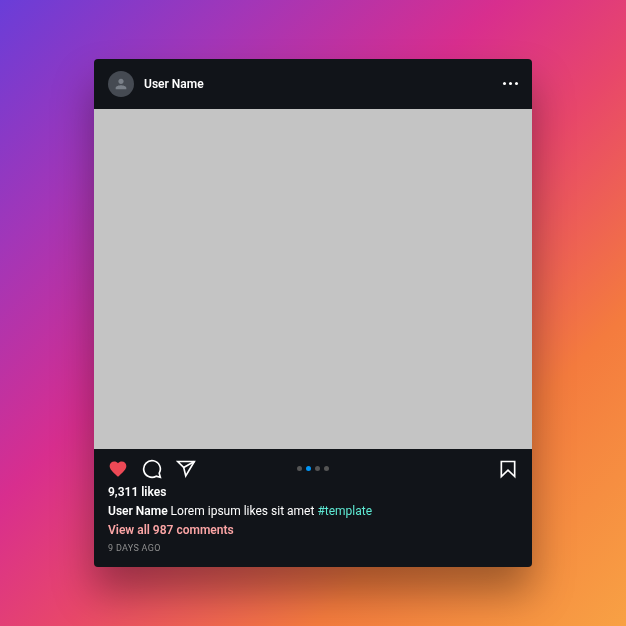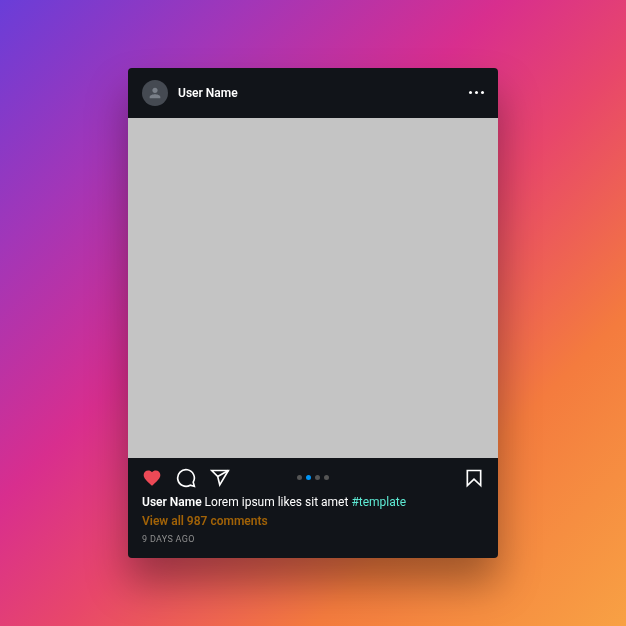--- a/index.html
+++ b/index.html
@@ -6,21 +6,21 @@
 body {
   width: 626px;
   height: 626px;
   background: linear-gradient(135deg, #6a3dd8 0%, #a236b8 20%, #d82e8e 40%, #e8476a 55%, #f47b3e 75%, #f8a144 100%);
   display: flex;
   align-items: center;
   justify-content: center;
   font-family: -apple-system, BlinkMacSystemFont, "Segoe UI", Roboto, Helvetica, Arial, sans-serif;
 }
 .card {
-  width: 370px;
+  width: 438px;
   background: #111419;
   border-radius: 4px;
   box-shadow: 0 25px 40px rgba(0,0,0,0.35);
   overflow: hidden;
 }
 .header {
   display: flex;
   align-items: center;
   padding: 12px 14px;
 }
@@ -85,21 +85,21 @@
 }
 .caption {
   color: #fff;
   font-size: 12px;
   line-height: 1.4;
   margin-bottom: 4px;
 }
 .caption .user { font-weight: 600; }
 .caption .hashtag { color: #5eead4; }
 .view-comments {
-  color: #a16207;
+  color: #fca5a5;
   font-size: 12px;
   font-weight: 600;
   margin-bottom: 6px;
   cursor: pointer;
 }
 .timestamp {
   color: #8e8e8e;
   font-size: 9px;
   letter-spacing: 0.3px;
 }
@@ -153,20 +153,21 @@
     <div class="actions-right">
       <div class="icon stroke-icon">
         <svg viewBox="0 0 24 24">
             <polygon points="20,21 12,13.44 4,21 4,3 20,3"></polygon>
           </svg>
       </div>
     </div>
   </div>
 
   <div class="meta">
+    <div class="likes">9,311 likes</div>
     <div class="caption">
       <span class="user">User Name</span>
       <span>Lorem ipsum likes sit amet</span>
       <span class="hashtag">#template</span>
     </div>
     <div class="view-comments">View all 987 comments</div>
     <div class="timestamp">9 DAYS AGO</div>
   </div>
 
 </div>

